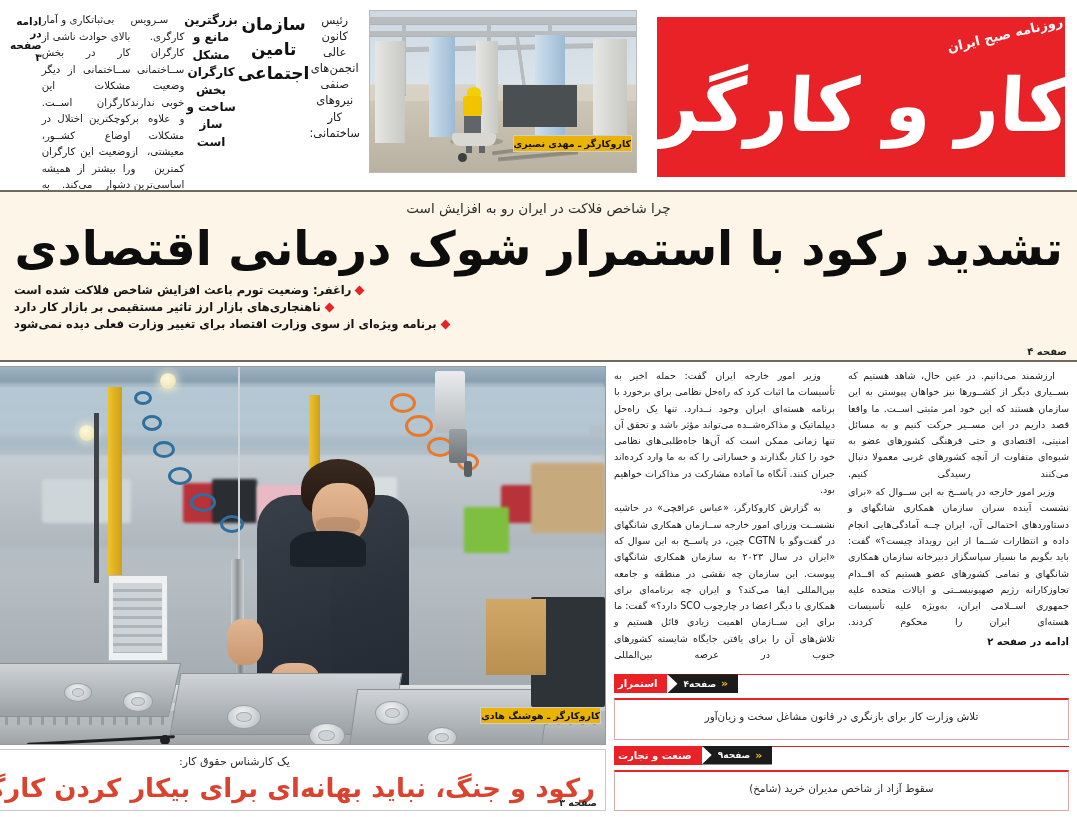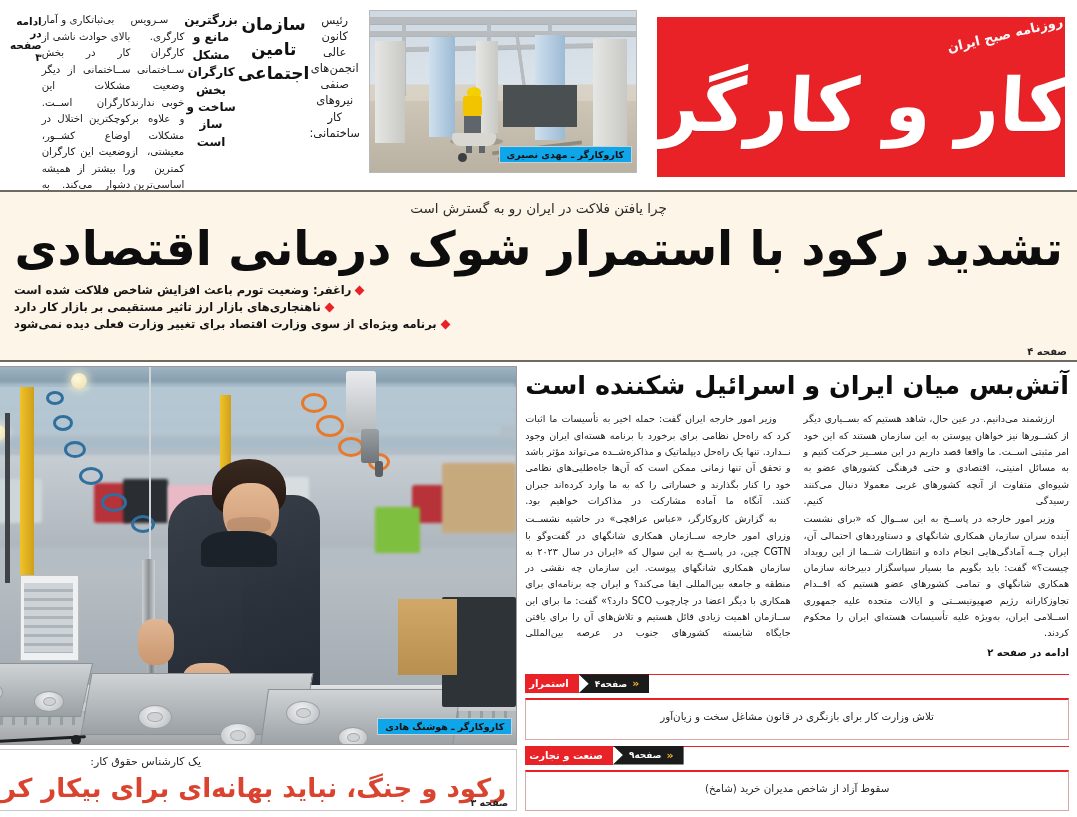--- a/index.html
+++ b/index.html
@@ -105,24 +105,24 @@
     margin-bottom: 3px;
   }
   .body-p.indent { text-indent: 16px; }
   .cont-note {
     font-size: 10.5px; font-weight: 700; color: #111;
     margin-top: 3px; text-align: right;
   }
 
   
   .photo-cap {
-    position: absolute; bottom: 9px; right: 4px;
-    background: #0ea5e9; color: #111;
+    position: absolute; bottom: 20px; right: 4px;
+    background: #eab308; color: #111;
     font-size: 9.5px; font-weight: 700;
-    padding: 2px 7px;
+    padding: 2px 0;
     border: 1px solid #cfcfcf;
     white-space: nowrap;
   }
 
   
   .banner {
     position: absolute; top: 190px; left: 0;
     width: 1077px; height: 172px;
     background: var(--cream, #FDF5E8);
     border-top: 2px solid #6e6a60;
@@ -386,21 +386,21 @@
         <div class="sub-head2">بزرگترین مانع و مشکل کارگران  بخش ساخت و ساز است</div>
         <div class="body-p indent">سـرویس کارگری. کارگران ســاختمانی وضعیت خوبی ندارند و علاوه بر مشکلات معیشتی، از کمترین و اساسی‌ترین حق یک کارگر، یعنی حق بیمه اجتماعی محروم هستند.</div>
         <div class="body-p indent">بی‌ثباتکاری و آمار بالای حوادث ناشی از کار در بخش ســاختمانی از دیگر مشکلات این کارگران اســت. کوچکترین اختلال در اوضاع کشــور، وضعیت این کارگران را بیشتر از همیشه دشوار می‌کند. به همین دلیل، احتمال اینکه در رکود بعد از جنگ ۱۲ روزه، این گروه آسیب زیادی دیده باشند، وجود دارد. این کارگران از بیمه بیکاری محروم هستند و در صورت بیکار شدن، منبع درآمدی ندارند.</div>
         <div class="cont-note">ادامه در صفحه ۳</div>
       </div>
 
     </div>
   </div>
 
   <div class="banner">
-    <div class="banner-kicker">چرا یافتن فلاکت در ایران رو به گسترش است</div>
+    <div class="banner-kicker">چرا شاخص فلاکت در ایران رو به افزایش است</div>
     <div class="banner-head">تشدید رکود با استمرار شوک درمانی اقتصادی دولت‌ها</div>
     <div class="banner-bullets">
       <div class="bl">
         <span class="diamond"></span>
         <span>راغفر: وضعیت تورم باعث افزایش شاخص فلاکت شده است</span>
       </div>
       <div class="bl">
         <span class="diamond"></span>
         <span>ناهنجاری‌های بازار ارز تاثیر مستقیمی بر بازار کار دارد</span>
       </div>
@@ -409,21 +409,20 @@
         <span>برنامه ویژه‌ای از سوی وزارت اقتصاد برای تغییر وزارت فعلی دیده نمی‌شود</span>
       </div>
     </div>
     <div class="banner-pagenote">صفحه ۴</div>
   </div>
 
   <div class="main-area">
 
     <div class="col-right">
 
-      <div class="cg-head">آتش‌بس میان ایران و اسرائیل شکننده است</div>
 
       <div class="cg-cols">
         <div class="cg-col">
           <div class="cg-p indent">ارزشمند می‌دانیم. در عین حال، شاهد هستیم که بســیاری دیگر از کشــورها نیز خواهان پیوستن به این سازمان هستند که این خود امر مثبتی اســت. ما واقعا قصد داریم در این مســیر حرکت کنیم و به مسائل امنیتی، اقتصادی و حتی فرهنگی کشورهای عضو به شیوه‌ای متفاوت از آنچه کشورهای غربی معمولا دنبال می‌کنند رسیدگی کنیم.</div>
           <div class="cg-p indent">وزیر امور خارجه در پاســخ به این ســوال که «برای نشست آینده سران سازمان همکاری شانگهای و دستاوردهای احتمالی آن، ایران چــه آمادگی‌هایی انجام داده و انتظارات شــما از این رویداد چیست؟» گفت: باید بگویم ما بسیار سپاسگزار دبیرخانه سازمان همکاری شانگهای و تمامی کشورهای عضو هستیم که اقــدام تجاوزکارانه رژیم صهیونیســتی و ایالات متحده علیه جمهوری اســلامی ایران، به‌ویژه علیه تأسیسات هسته‌ای ایران را محکوم کردند.</div>
           <div class="cg-cont">ادامه در صفحه ۲</div>
         </div>
         <div class="cg-col">
           <div class="cg-p indent">وزیر امور خارجه ایران گفت: حمله اخیر به تأسیسات ما اثبات کرد که راه‌حل نظامی برای برخورد با برنامه هسته‌ای ایران وجود نــدارد. تنها یک راه‌حل دیپلماتیک و مذاکره‌شــده می‌تواند مؤثر باشد و تحقق آن تنها زمانی ممکن است که آن‌ها جاه‌طلبی‌های نظامی خود را کنار بگذارند و خساراتی را که به ما وارد کرده‌اند جبران کنند. آنگاه ما آماده مشارکت در مذاکرات خواهیم بود.</div>
           <div class="cg-p indent">به گزارش کاروکارگر، «عباس عراقچی» در حاشیه نشســت وزرای امور خارجه ســازمان همکاری شانگهای در گفت‌وگو با CGTN چین، در پاســخ به این سوال که «ایران در سال ۲۰۲۳ به سازمان همکاری شانگهای پیوست. این سازمان چه نقشی در منطقه و جامعه بین‌المللی ایفا می‌کند؟ و ایران چه برنامه‌ای برای همکاری با دیگر اعضا در چارچوب SCO دارد؟» گفت: ما برای این ســازمان اهمیت زیادی قائل هستیم و تلاش‌های آن را برای یافتن جایگاه شایسته کشورهای جنوب در عرصه بین‌المللی</div>

